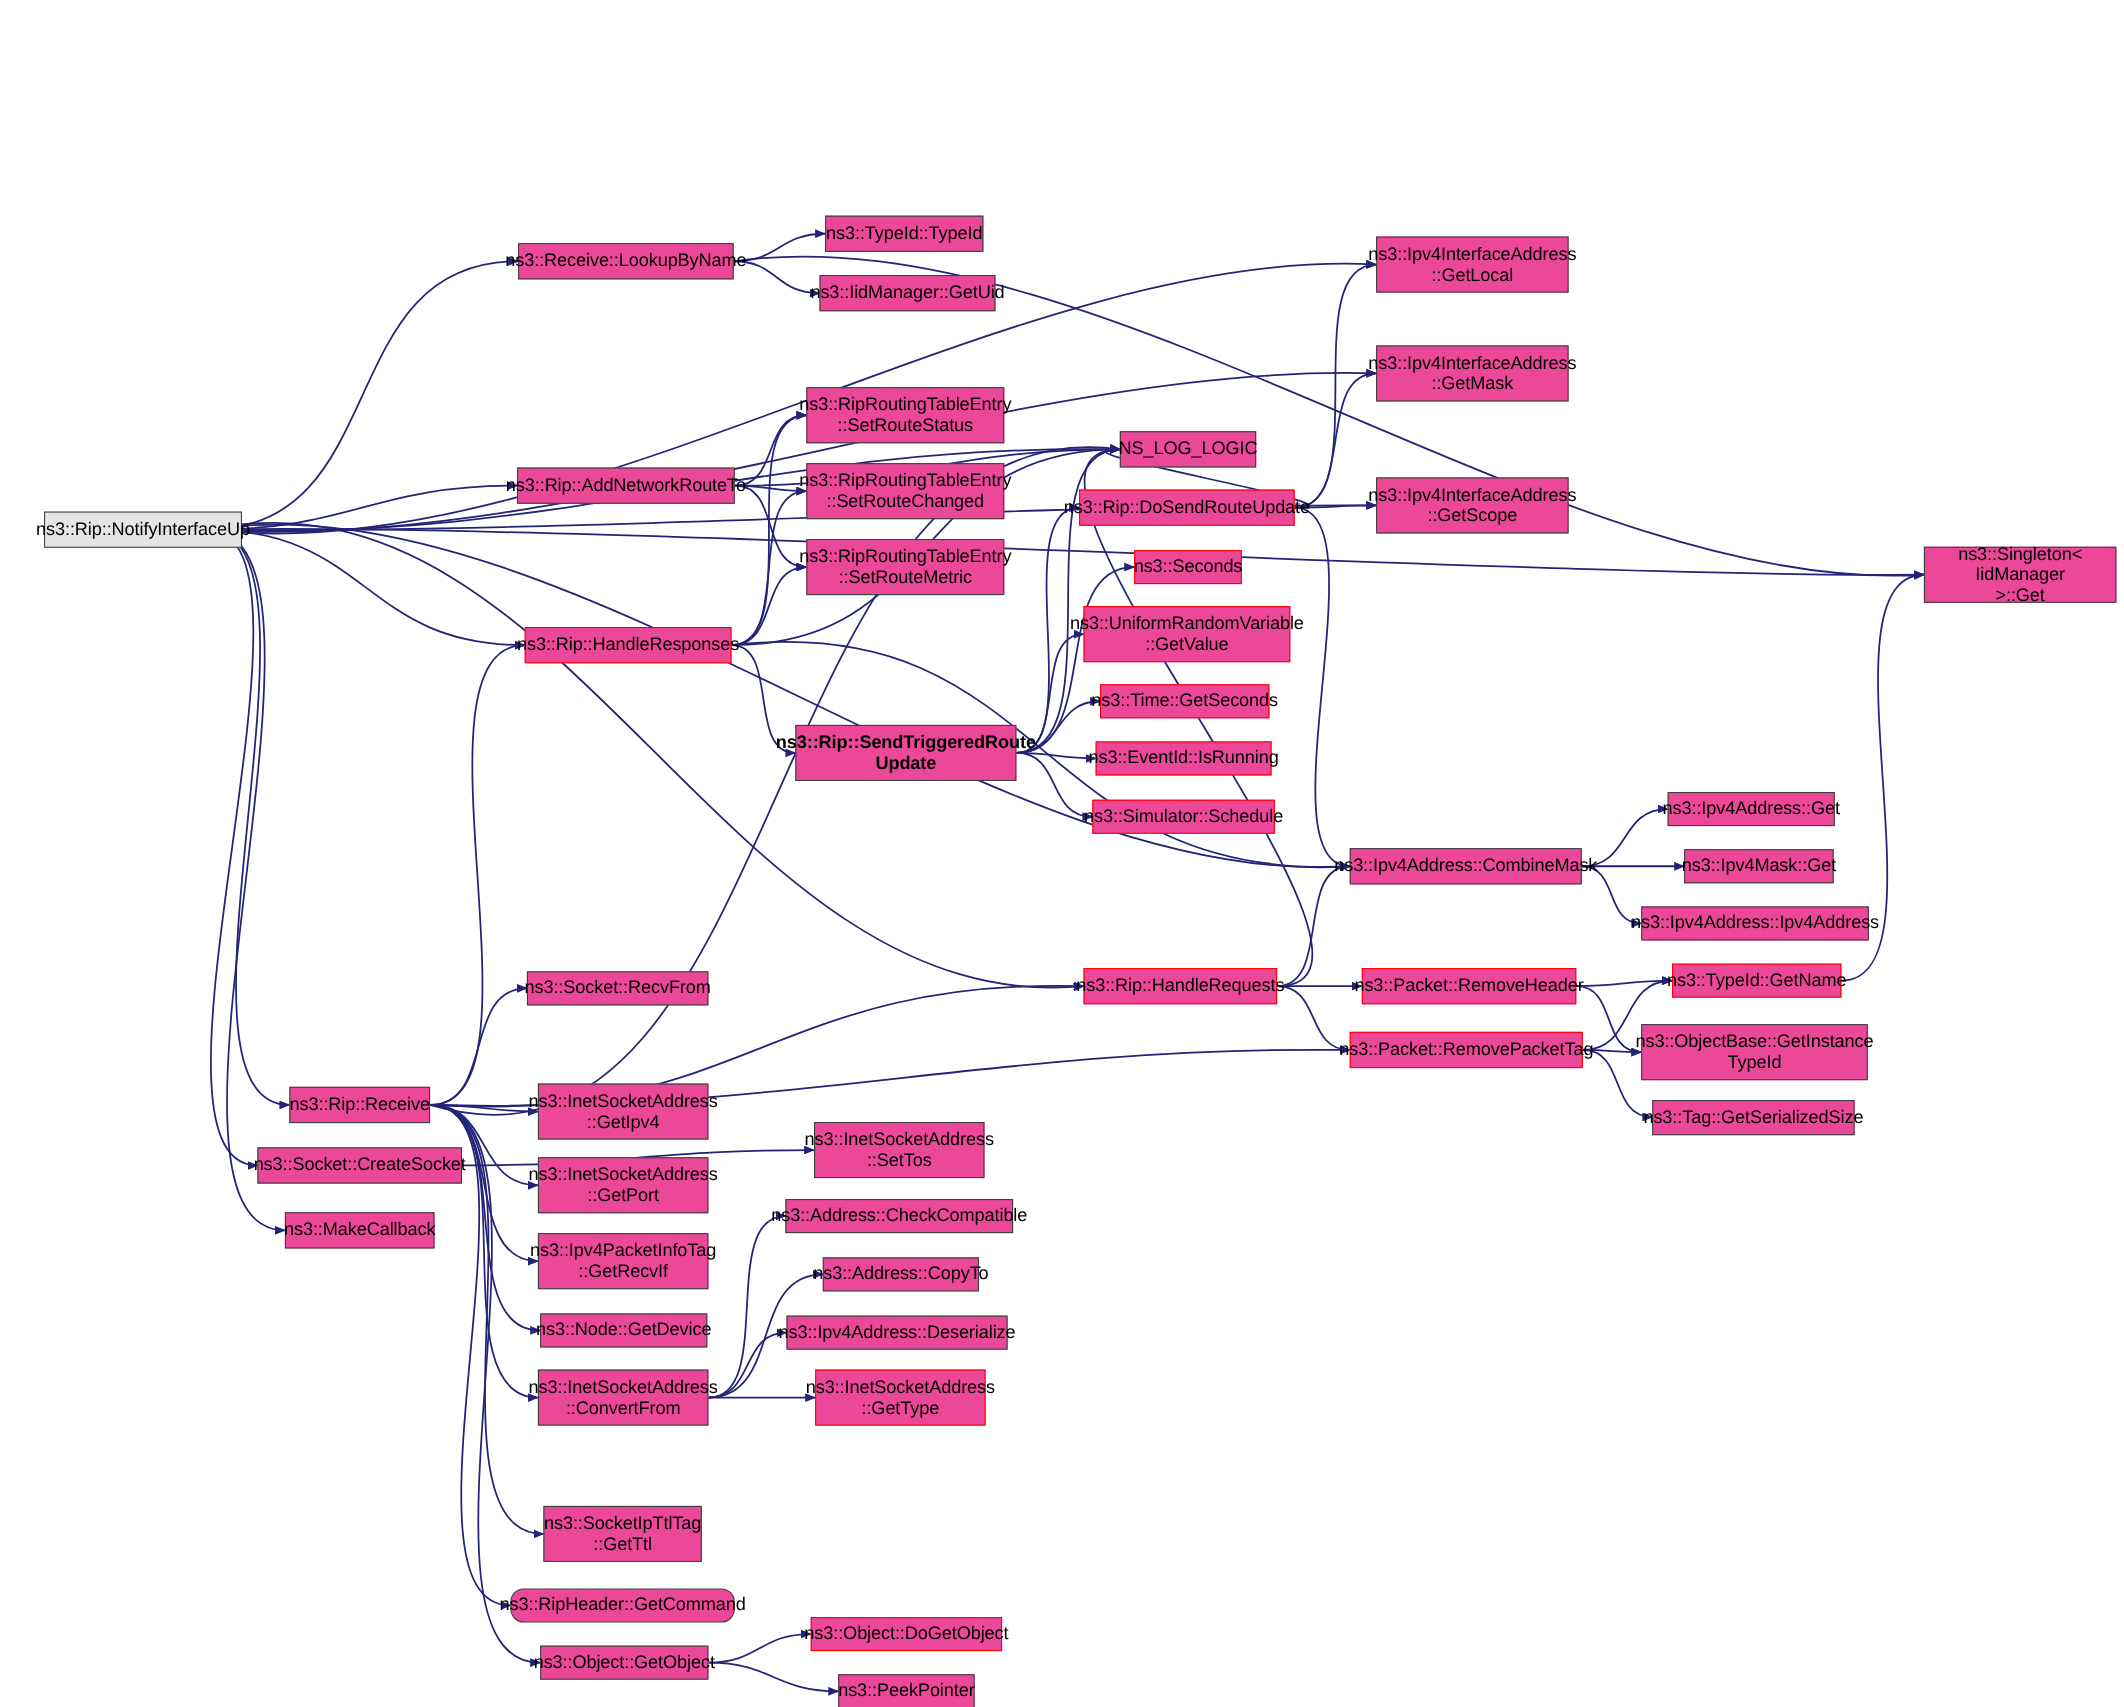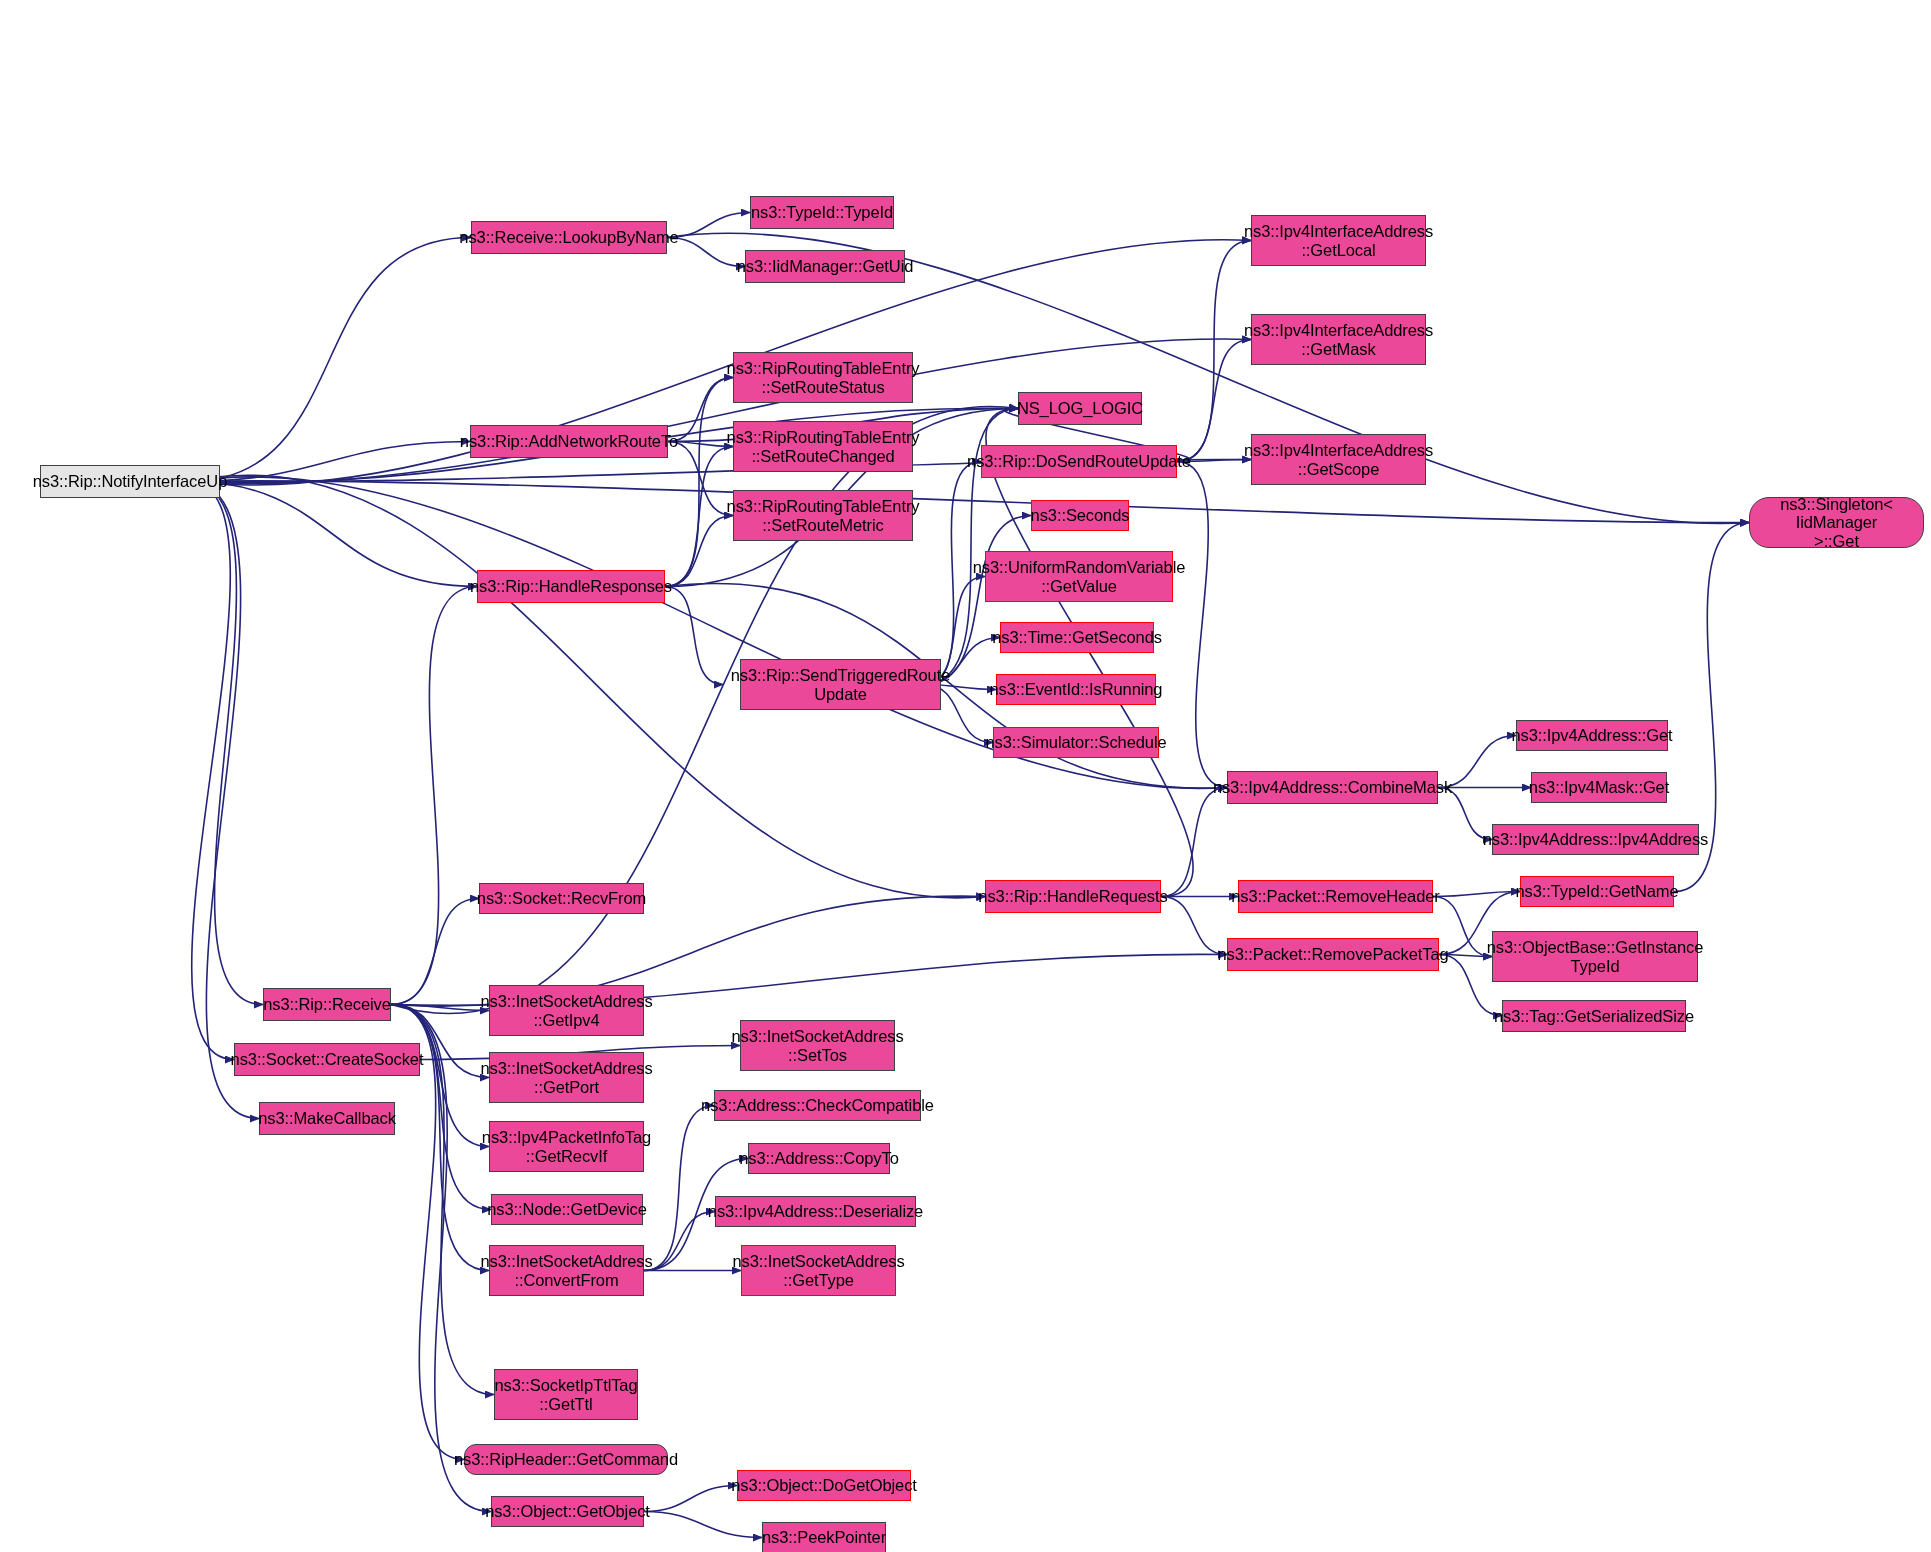--- a/index.html
+++ b/index.html
@@ -138,37 +138,37 @@
     <div class="node" style="left: 750px; top: 196px; width: 144px; height: 33px;">ns3::TypeId::TypeId</div>
     <div class="node" style="left: 745px; top: 250px; width: 160px; height: 33px;">ns3::IidManager::GetUid</div>
     <div class="node" style="left: 470px; top: 425px; width: 198px; height: 33px;">ns3::Rip::AddNetworkRouteTo</div>
     <div class="node" style="left: 733px; top: 352px; width: 180px; height: 51px;">ns3::RipRoutingTableEntry
 ::SetRouteStatus</div>
     <div class="node" style="left: 733px; top: 421px; width: 180px; height: 51px;">ns3::RipRoutingTableEntry
 ::SetRouteChanged</div>
     <div class="node" style="left: 733px; top: 490px; width: 180px; height: 51px;">ns3::RipRoutingTableEntry
 ::SetRouteMetric</div>
     <div class="node red" style="left: 477px; top: 570px; width: 188px; height: 33px;">ns3::Rip::HandleResponses</div>
-    <div class="node" style="left: 740px; top: 659px; width: 201px; height: 51px;">ns3::Rip::SendTriggeredRoute
+    <div class="node" style="left: 723px; top: 659px; width: 201px; height: 51px; font-weight: bold;">ns3::Rip::SendTriggeredRoute
 Update</div>
     <div class="node" style="left: 1018px; top: 392px; width: 124px; height: 33px;">NS_LOG_LOGIC</div>
     <div class="node red" style="left: 981px; top: 445px; width: 196px; height: 33px;">ns3::Rip::DoSendRouteUpdate</div>
     <div class="node red" style="left: 1031px; top: 500px; width: 98px; height: 31px;">ns3::Seconds</div>
     <div class="node red" style="left: 985px; top: 551px; width: 188px; height: 51px;">ns3::UniformRandomVariable
 ::GetValue</div>
     <div class="node red" style="left: 1000px; top: 622px; width: 154px; height: 31px;">ns3::Time::GetSeconds</div>
     <div class="node red" style="left: 996px; top: 674px; width: 160px; height: 31px;">ns3::EventId::IsRunning</div>
     <div class="node red" style="left: 993px; top: 727px; width: 166px; height: 31px;">ns3::Simulator::Schedule</div>
     <div class="node" style="left: 1251px; top: 215px; width: 175px; height: 51px;">ns3::Ipv4InterfaceAddress
 ::GetLocal</div>
     <div class="node" style="left: 1251px; top: 314px; width: 175px; height: 51px;">ns3::Ipv4InterfaceAddress
 ::GetMask</div>
     <div class="node" style="left: 1251px; top: 434px; width: 175px; height: 51px;">ns3::Ipv4InterfaceAddress
 ::GetScope</div>
-    <div class="node" style="left: 1749px; top: 497px; width: 175px; height: 51px; border-radius: 20px;">ns3::Singleton&lt; IidManager
+    <div class="node" style="left: 1749px; top: 497px; width: 175px; height: 51px;">ns3::Singleton&lt; IidManager
 &gt;::Get</div>
     <div class="node" style="left: 1227px; top: 771px; width: 211px; height: 33px;">ns3::Ipv4Address::CombineMask</div>
     <div class="node" style="left: 1516px; top: 720px; width: 152px; height: 31px;">ns3::Ipv4Address::Get</div>
     <div class="node" style="left: 1531px; top: 772px; width: 136px; height: 31px;">ns3::Ipv4Mask::Get</div>
     <div class="node" style="left: 1492px; top: 824px; width: 207px; height: 31px;">ns3::Ipv4Address::Ipv4Address</div>
     <div class="node red" style="left: 985px; top: 880px; width: 176px; height: 33px;">ns3::Rip::HandleRequests</div>
     <div class="node red" style="left: 1238px; top: 880px; width: 195px; height: 33px;">ns3::Packet::RemoveHeader</div>
     <div class="node red" style="left: 1227px; top: 938px; width: 212px; height: 33px;">ns3::Packet::RemovePacketTag</div>
     <div class="node red" style="left: 1520px; top: 876px; width: 154px; height: 31px;">ns3::TypeId::GetName</div>
     <div class="node" style="left: 1492px; top: 931px; width: 206px; height: 51px;">ns3::ObjectBase::GetInstance

